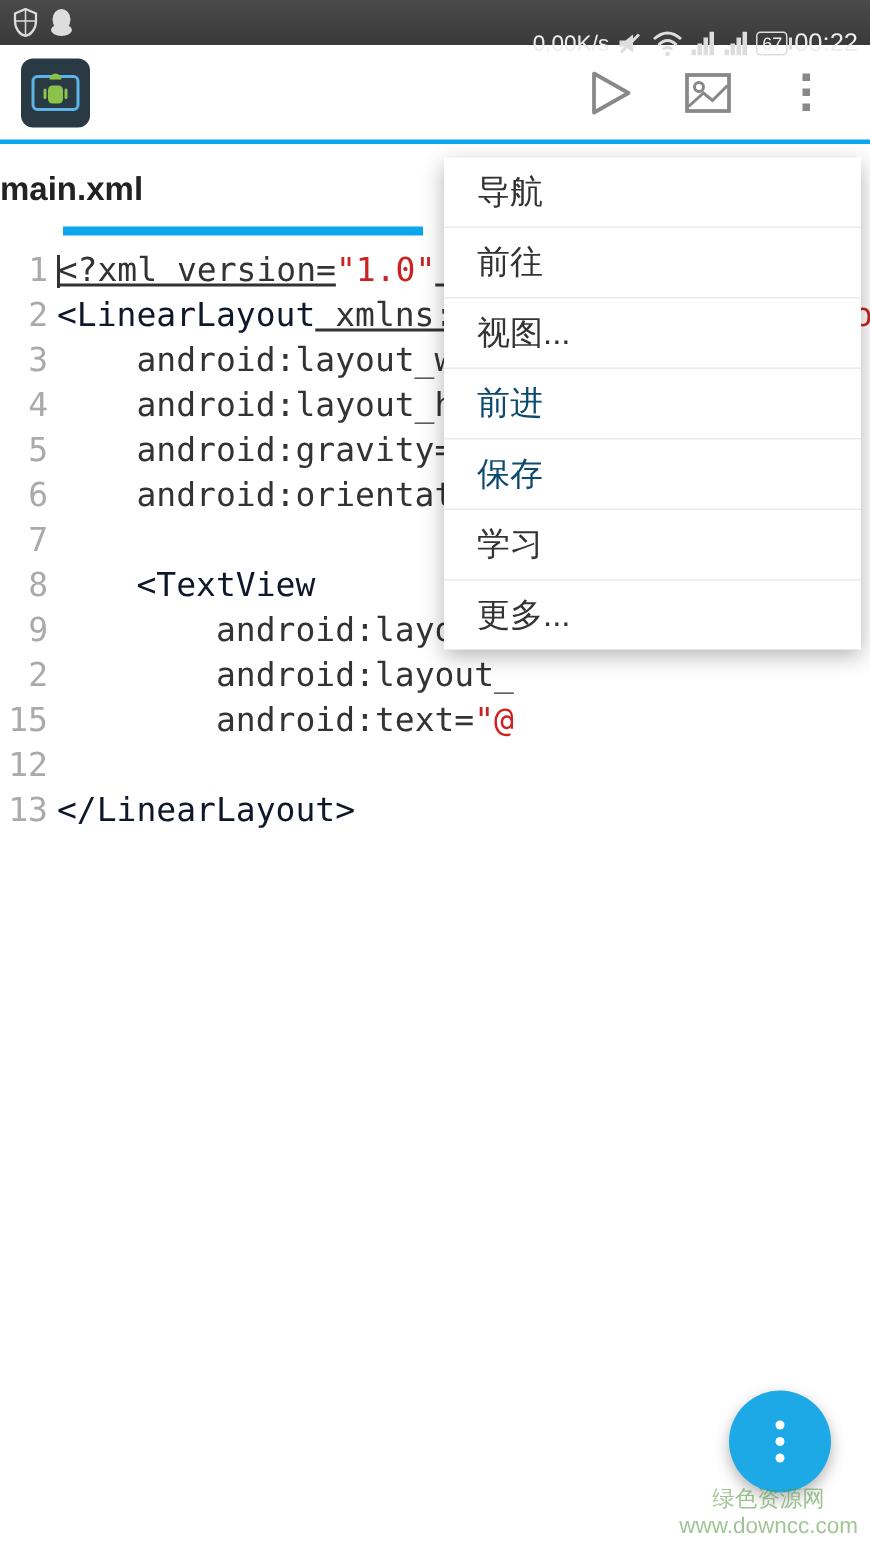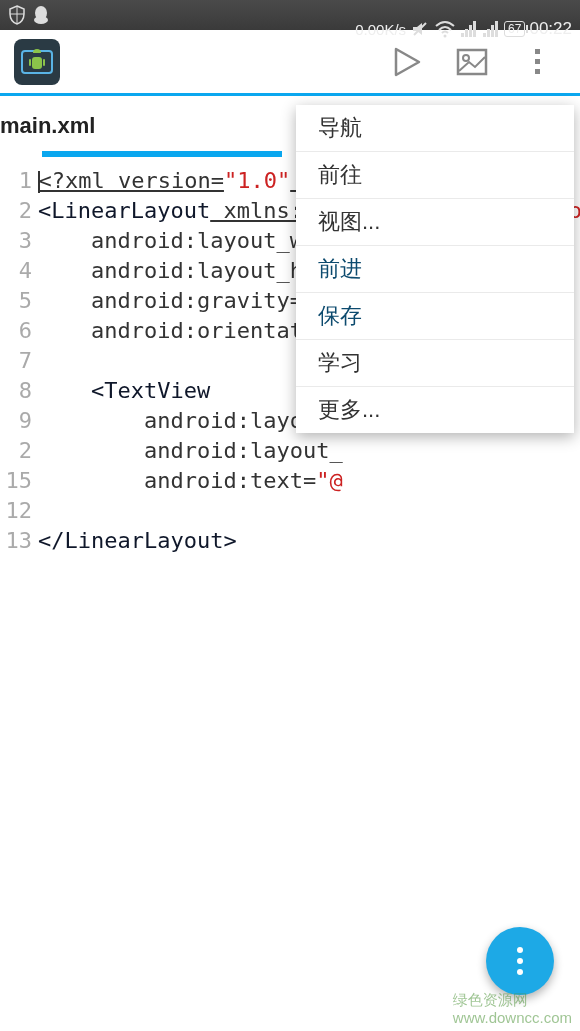--- a/index.html
+++ b/index.html
@@ -142,21 +142,21 @@
       justify-content: center;
       flex-direction: column;
       gap: 5px;
     }
     .fab .dot { width: 6px; height: 6px; border-radius: 50%; background: #fff; }
     
     .watermark {
       position: absolute;
       bottom: 4px;
       right: 8px;
-      text-align: left;
+      text-align: center;
       font-size: 15px;
       color: rgba(80,150,60,.55);
       line-height: 1.2;
     }
   </style>
 </head>
 <body>
 
 <div class="status-bar">
   <div class="status-left">

